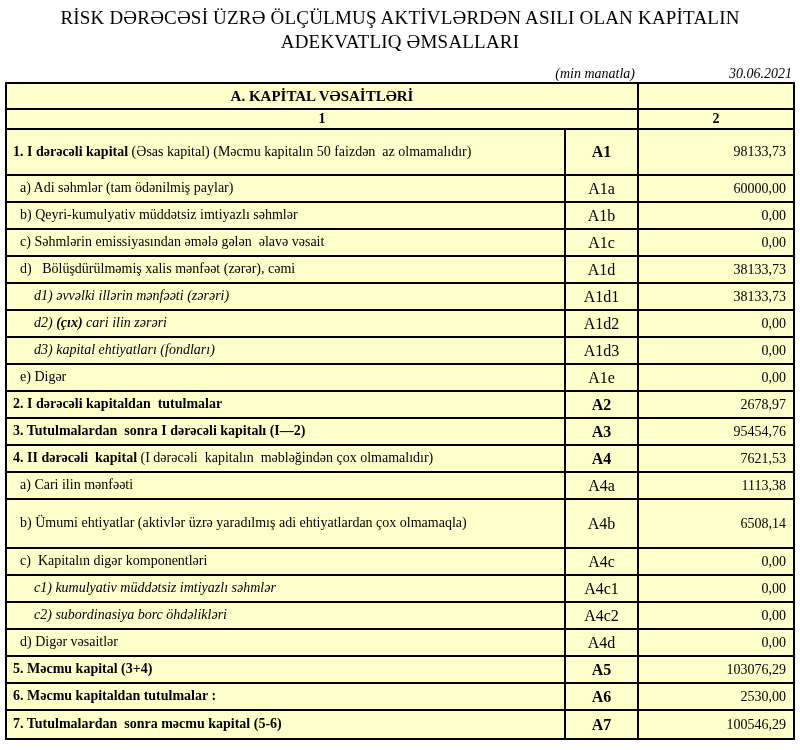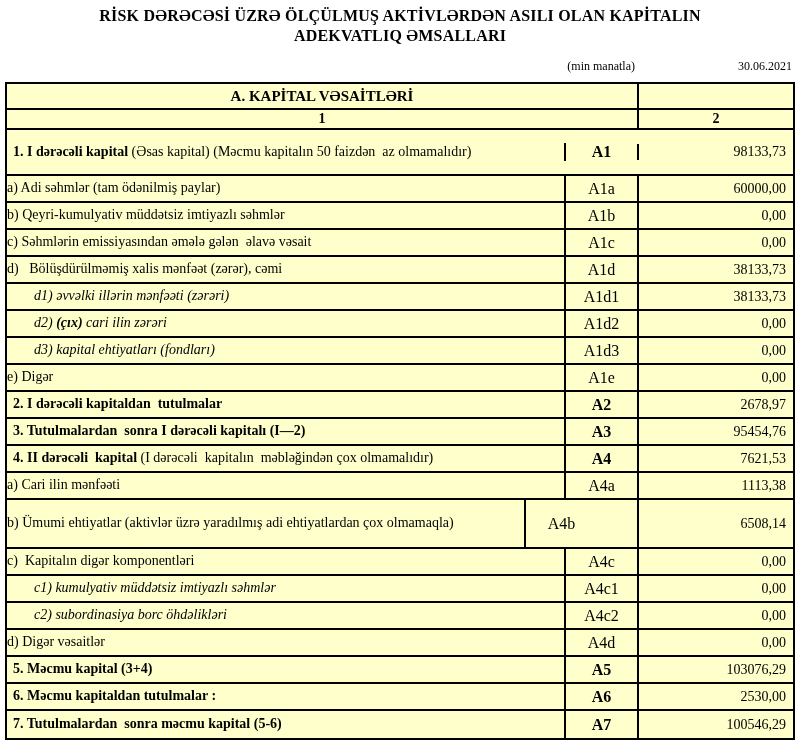--- a/index.html
+++ b/index.html
@@ -1,46 +1,46 @@
 <!DOCTYPE html>
 <html><head>
 <meta charset="utf-8">
 <style>
   * { margin: 0; padding: 0; box-sizing: border-box; }
   html, body { width: 800px; background: #fff; font-family: "Liberation Serif", serif; color: #000; }
   .page { width: 800px; height: 750px; position: relative; background: #fff; overflow: hidden; }
 
-  .title-block { margin-top: 6px; text-align: center; font-weight: bold; font-size: 16px; line-height: 1.28; letter-spacing: 0.2px; }
+  .title-block { margin-top: 6px; text-align: center; font-weight: normal; font-size: 19px; line-height: 1.28; letter-spacing: 0.2px; }
 
-  .meta-row { position: relative; height: 22px; margin-top: 7px; font-size: 12px; }
+  .meta-row { position: relative; height: 22px; margin-top: 7px; font-style: italic; font-size: 14px; }
   .meta-unit { position: absolute; right: 165px; bottom: 2px; }
   .meta-date { position: absolute; right: 8px; bottom: 2px; }
 
   .cap-table { position: absolute; left: 5px; top: 82px; width: 790px; border: 2px solid #000; background: #FFFFCC; }
   .row { display: flex; border-bottom: 2px solid #000; align-items: stretch; }
   #rows-container .row:last-child { border-bottom: none; border-radius: 6px; }
 
   .cell { display: flex; align-items: center; }
   .span-cell  { flex: 1; justify-content: center; }
   .label-cell { flex: 1; justify-content: flex-start; padding: 2px 4px; white-space: pre-wrap; font-size: 14px; line-height: 1.15; }
   .code-cell  { width: 73px; border-left: 2px solid #000; justify-content: center; font-size: 16px; }
   .value-cell { width: 156px; border-left: 2px solid #000; justify-content: flex-end; padding-right: 7px; font-size: 14px; }
 
   .header-row { min-height: 26px; }
   .section-header { font-weight: bold; font-size: 15px; }
   .colnum-row { min-height: 20px; }
   .colnum { font-weight: bold; font-size: 14px; }
 
   .data-row { min-height: 27px; }
-  .data-row.tall  { min-height: 46px; align-items: center; }
-  .data-row.tall2 { min-height: 49px; gap: 40px; }
+  .data-row.tall  { min-height: 46px; }
+  .data-row.tall2 { min-height: 49px; }
 
   .b { font-weight: bold; }
   .indent-0 { padding-left: 6px; }
-  .indent-1 { padding-left: 0; }
+  .indent-1 { padding-left: 13px; }
   .indent-2 { padding-left: 27px; font-style: italic; }
 </style>
 </head>
 <body>
 
 <div class="page">
 
   <div class="title-block">
     <div>RİSK DƏRƏCƏSİ ÜZRƏ ÖLÇÜLMUŞ AKTİVLƏRDƏN ASILI OLAN KAPİTALIN</div>
     <div>ADEKVATLIQ ƏMSALLARI</div>

